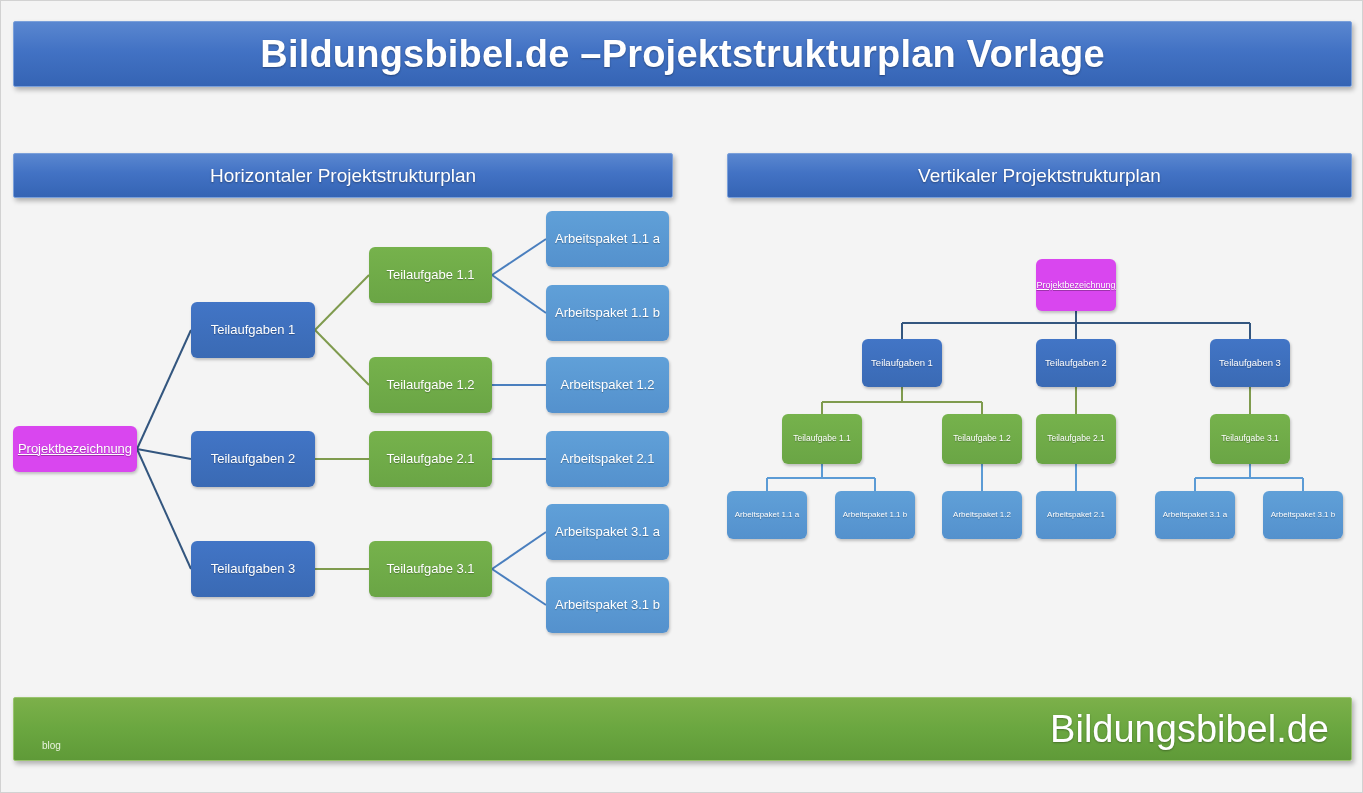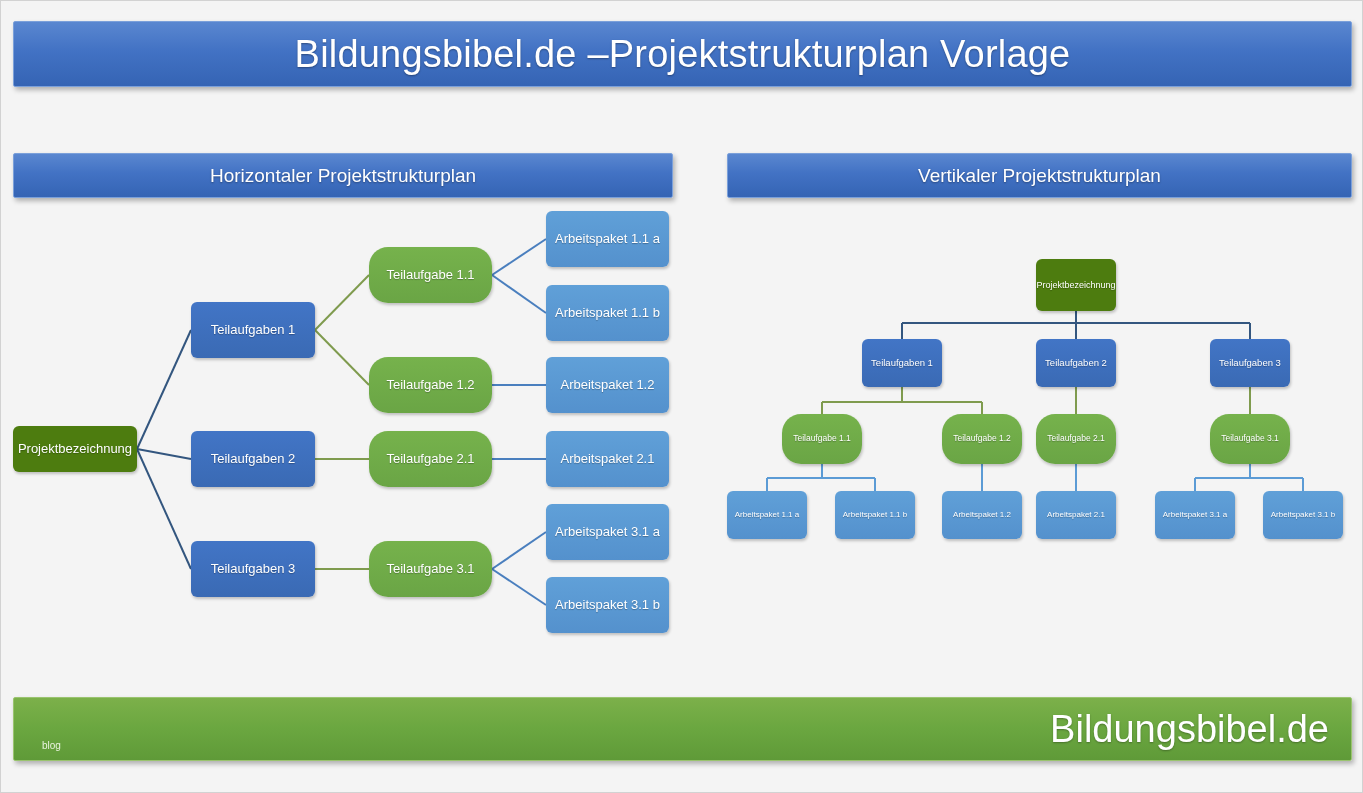--- a/index.html
+++ b/index.html
@@ -26,21 +26,21 @@
     color: #ffffff;
     display: flex;
     align-items: center;
     justify-content: center;
     text-align: center;
     box-shadow: 2px 3px 5px rgba(0,0,0,0.28);
     text-shadow: 0 1px 2px rgba(0,0,0,0.35);
   }
   #title-banner {
     left: 12px; top: 20px; width: 1339px; height: 66px;
-    font-size: 38px; font-weight: 400; letter-spacing: .2px;
+    font-size: 38px; font-weight: 700; letter-spacing: .2px;
   }
   #left-banner {
     left: 12px; top: 152px; width: 660px; height: 45px;
     font-size: 19px;
   }
   #right-banner {
     left: 726px; top: 152px; width: 625px; height: 45px;
     font-size: 19px;
   }
 
@@ -75,23 +75,23 @@
     position: absolute;
     display: flex; align-items: center; justify-content: center;
     text-align: center;
     color: #ffffff;
     border-radius: 6px;
     line-height: 1.15;
     text-shadow: 0 1px 1px rgba(0,0,0,0.28);
     box-shadow: 1px 2px 3px rgba(0,0,0,0.22);
     padding: 2px 4px;
   }
-  .n-grey  { background: #4d7c0f; }
+  .n-grey  { background: #d946ef; text-decoration: underline; }
   .n-blue  { background: linear-gradient(to bottom,#4275c6 0%,#3a6ab4 100%); }
-  .n-green { background: linear-gradient(to bottom,#76b24c 0%,#6aa545 100%); border-radius: 19px; }
+  .n-green { background: linear-gradient(to bottom,#76b24c 0%,#6aa545 100%); }
   .n-lblue { background: linear-gradient(to bottom,#60a0d8 0%,#5491cd 100%); text-align: center; }
 
   
   #left-pane .node { font-size: 13px; }
   
   #right-pane .lvl1 { font-size: 9px; }
   #right-pane .lvl2 { font-size: 9.5px; }
   #right-pane .lvl3 { font-size: 8.5px; }
   #right-pane .lvl4 { font-size: 8px; }
 </style>

